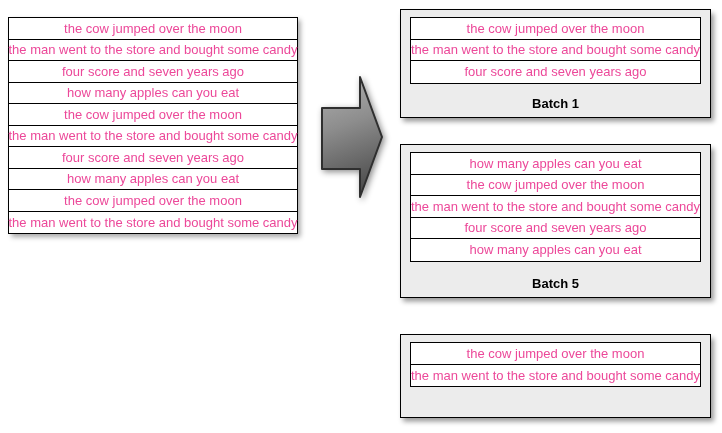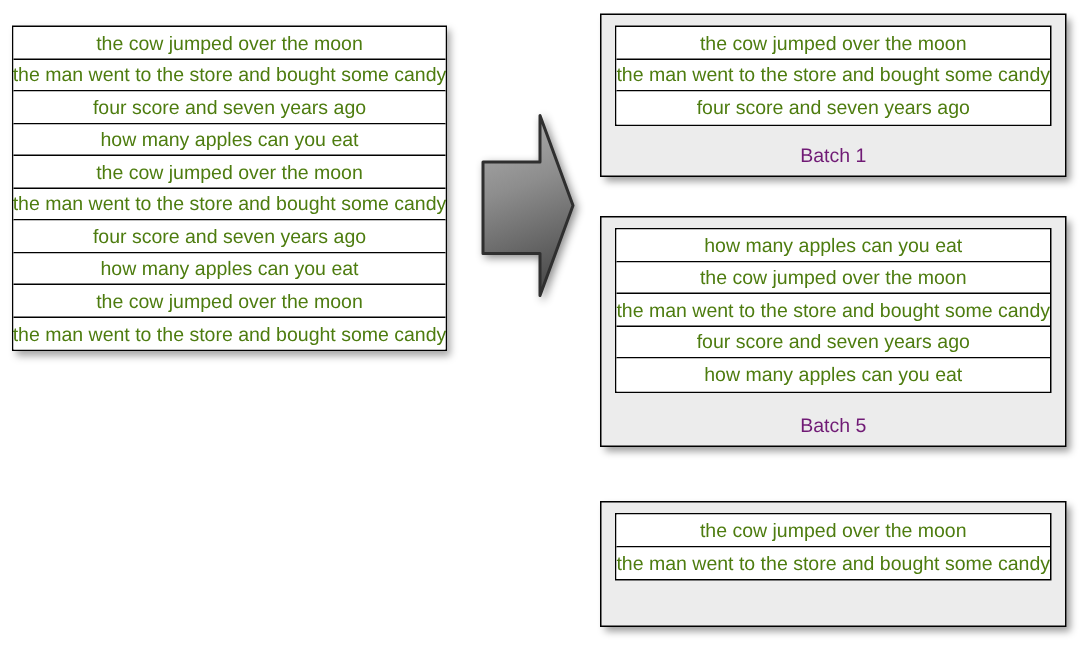--- a/index.html
+++ b/index.html
@@ -22,21 +22,21 @@
     border: 1.5px solid #000000;
     box-shadow: 2.5px 3px 5px rgba(0,0,0,0.35);
   }
   .sent-row {
     height: 21.5px;
     border-bottom: 1.5px solid #000000;
     display: flex;
     align-items: center;
     justify-content: center;
     font-size: 13px;
-    color: #4d7c0f;
+    color: #ec4899;
     white-space: nowrap;
     background: #ffffff;
   }
   .sent-row:last-child { border-bottom: none; }
   
   .arrow-svg {
     position: absolute;
     left: 313px;
     top: 73px;
     width: 72px;
@@ -63,22 +63,22 @@
     background: #ffffff;
     border: 1.5px solid #000000;
   }
   .batch-label {
     position: absolute;
     left: 0;
     right: 0;
     bottom: 6px;
     text-align: center;
     font-size: 13px;
-    font-weight: normal;
-    color: #701a75;
+    font-weight: bold;
+    color: #000000;
   }
 </style>
 </head>
 <body>
 
 <div class="canvas">
 
   <div class="src-table">
     <div class="sent-row">the cow jumped over the moon</div>
     <div class="sent-row">the man went to the store and bought some candy</div>

